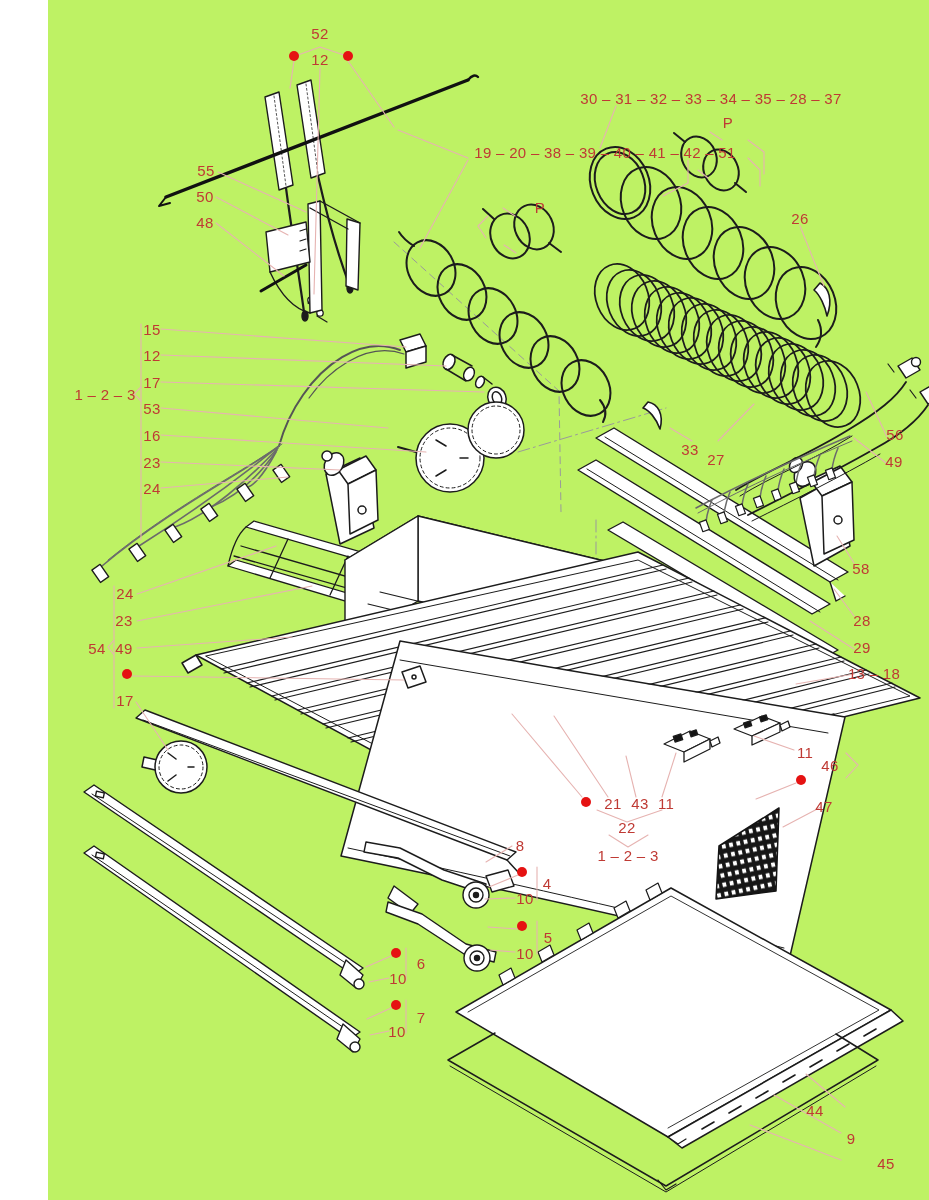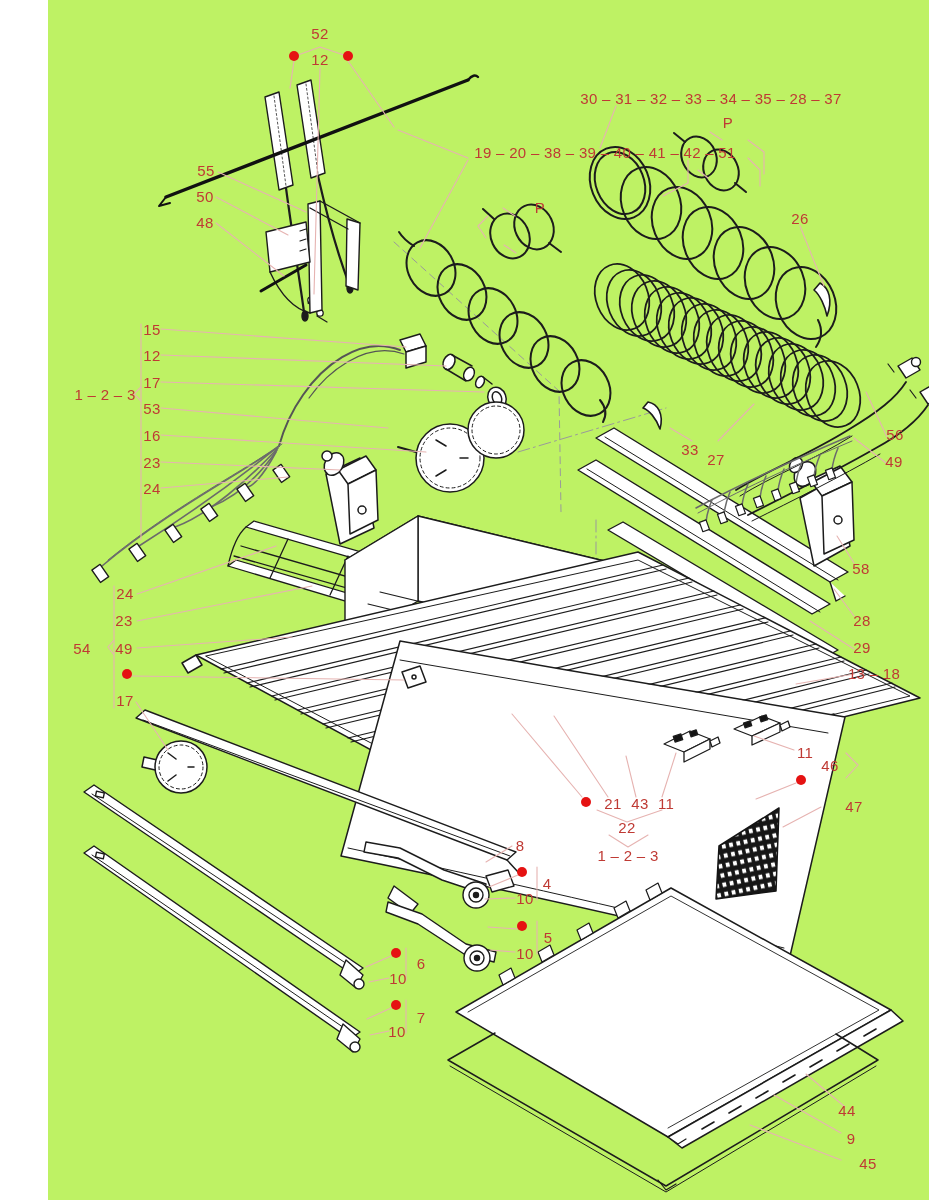--- a/index.html
+++ b/index.html
@@ -395,43 +395,43 @@
     <div class="lbl" style="left: 642px; top: 449px; color: rgb(191, 58, 52);">33</div>
     <div class="lbl" style="left: 668px; top: 459px; color: rgb(191, 58, 52);">27</div>
     <div class="lbl" style="left: 847px; top: 434px; color: rgb(191, 58, 52);">56</div>
     <div class="lbl" style="left: 846px; top: 461px; color: rgb(191, 58, 52);">49</div>
     <div class="lbl" style="left: 813px; top: 568px; color: rgb(191, 58, 52); text-align: center;">58</div>
     <div class="lbl" style="left: 814px; top: 620px; color: rgb(191, 58, 52);">28</div>
     <div class="lbl" style="left: 814px; top: 647px; color: rgb(191, 58, 52);">29</div>
     <div class="lbl" style="left: 826px; top: 673px; color: rgb(191, 58, 52);">13 – 18</div>
     <div class="lbl" style="left: 77px; top: 593px; color: rgb(191, 58, 52);">24</div>
     <div class="lbl" style="left: 76px; top: 620px; color: rgb(191, 58, 52);">23</div>
-    <div class="lbl" style="left: 34px; top: 648px; color: rgb(191, 58, 52); text-align: center;">54</div>
+    <div class="lbl" style="left: 49px; top: 648px; color: rgb(191, 58, 52); text-align: center;">54</div>
     <div class="lbl" style="left: 76px; top: 648px; color: rgb(191, 58, 52);">49</div>
     <div class="lbl" style="left: 77px; top: 700px; color: rgb(191, 58, 52);">17</div>
     <div class="lbl" style="left: 565px; top: 803px; color: rgb(191, 58, 52);">21</div>
     <div class="lbl" style="left: 592px; top: 803px; color: rgb(191, 58, 52);">43</div>
     <div class="lbl" style="left: 618px; top: 803px; color: rgb(191, 58, 52);">11</div>
     <div class="lbl" style="left: 579px; top: 827px; color: rgb(191, 58, 52);">22</div>
     <div class="lbl" style="left: 580px; top: 855px; color: rgb(191, 58, 52);">1 – 2 – 3</div>
     <div class="lbl" style="left: 757px; top: 752px; color: rgb(191, 58, 52);">11</div>
     <div class="lbl" style="left: 782px; top: 765px; color: rgb(191, 58, 52);">46</div>
-    <div class="lbl" style="left: 806px; top: 806px; color: rgb(191, 58, 52);">47</div>
+    <div class="lbl" style="left: 776px; top: 806px; color: rgb(191, 58, 52);">47</div>
     <div class="lbl" style="left: 472px; top: 845px; color: rgb(191, 58, 52);">8</div>
     <div class="lbl" style="left: 499px; top: 883px; color: rgb(191, 58, 52);">4</div>
     <div class="lbl" style="left: 477px; top: 898px; color: rgb(191, 58, 52);">10</div>
     <div class="lbl" style="left: 500px; top: 937px; color: rgb(191, 58, 52);">5</div>
     <div class="lbl" style="left: 477px; top: 953px; color: rgb(191, 58, 52);">10</div>
     <div class="lbl" style="left: 373px; top: 963px; color: rgb(191, 58, 52);">6</div>
     <div class="lbl" style="left: 350px; top: 978px; color: rgb(191, 58, 52);">10</div>
     <div class="lbl" style="left: 373px; top: 1017px; color: rgb(191, 58, 52);">7</div>
     <div class="lbl" style="left: 349px; top: 1031px; color: rgb(191, 58, 52);">10</div>
-    <div class="lbl" style="left: 799px; top: 1110px; color: rgb(191, 58, 52);">44</div>
+    <div class="lbl" style="left: 767px; top: 1110px; color: rgb(191, 58, 52);">44</div>
     <div class="lbl" style="left: 803px; top: 1138px; color: rgb(191, 58, 52);">9</div>
-    <div class="lbl" style="left: 820px; top: 1163px; color: rgb(191, 58, 52);">45</div>
+    <div class="lbl" style="left: 838px; top: 1163px; color: rgb(191, 58, 52);">45</div>
     <div class="dot" style="left: 246px; top: 56px; background: rgb(229, 18, 18);"></div>
     <div class="dot" style="left: 300px; top: 56px; background: rgb(229, 18, 18);"></div>
     <div class="dot" style="left: 79px; top: 674px; background: rgb(229, 18, 18);"></div>
     <div class="dot" style="left: 538px; top: 802px; background: rgb(229, 18, 18);"></div>
     <div class="dot" style="left: 753px; top: 780px; background: rgb(229, 18, 18);"></div>
     <div class="dot" style="left: 474px; top: 872px; background: rgb(229, 18, 18);"></div>
     <div class="dot" style="left: 474px; top: 926px; background: rgb(229, 18, 18);"></div>
     <div class="dot" style="left: 348px; top: 953px; background: rgb(229, 18, 18);"></div>
     <div class="dot" style="left: 348px; top: 1005px; background: rgb(229, 18, 18);"></div>
   </div>

